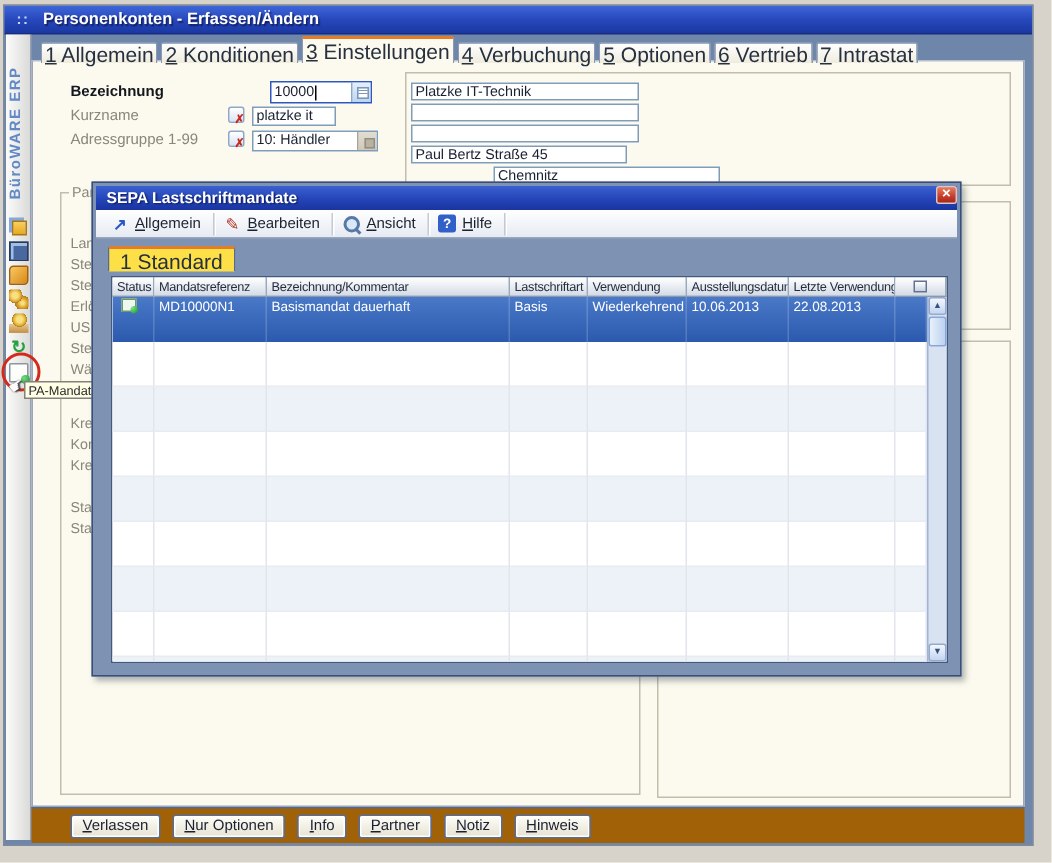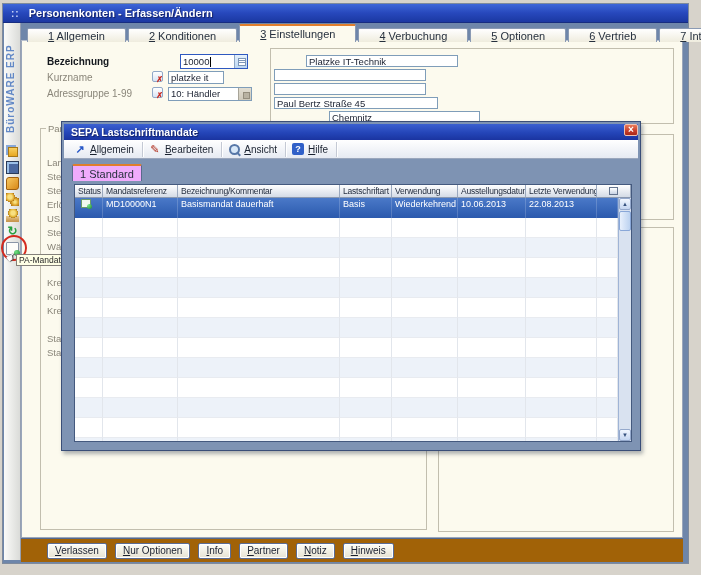--- a/index.html
+++ b/index.html
@@ -54,24 +54,24 @@
   }
   .hand-glyph { position:absolute; left:3px; top:247px; font-size:11px; color:#FFFFFF; text-shadow:0 0 1px #404040,1px 1px 1px #404040; transform:rotate(-35deg); z-index:21; }
   .strip-tooltip {
     position:absolute; left:13px; top:250px; width:47px; height:12px; z-index:21;
     background:#FFFFE6; border:1px solid #84807A; font-size:8.5px; line-height:10px;
     color:#2A2A2A; overflow:hidden; white-space:nowrap; padding-left:2px;
   }
   
   .tabstrip { position:absolute; left:24px; top:20px; height:18px; display:flex; align-items:flex-end; z-index:2; }
   .tab {
-    height:14px; padding:0 20px; margin-right:2px;
+    height:14px; padding:0 2px; margin-right:2px;
     background:linear-gradient(#FFFFFF,#EFECDE);
     border:1px solid #8A9AB4; border-bottom:none; border-radius:2px 2px 0 0;
-    display:flex; align-items:center; font-size:11px; color:#26303E; cursor:default;
+    display:flex; align-items:center; font-size:14px; color:#26303E; cursor:default;
   }
   .tab .lbl { display:block; white-space:nowrap; }
   .tab .lbl::first-letter { text-decoration:underline; }
   .tab.active {
     height:18px; background:#FCFAEE; border-top:2px solid #E07E2C; position:relative; z-index:3;
   }
   
   .client {
     position:absolute; left:18px; top:36px; width:662px; height:498px;
     background:#FCFAEE; border:1px solid #9AA6BA; border-top:1px solid #B8C0CE;
@@ -140,38 +140,38 @@
   .m-menu-item .lbl::first-letter { text-decoration:underline; }
   .mi { width:12px; height:12px; display:flex; align-items:center; justify-content:center; font-size:11px; }
   .mi-arrow-icon { color:#2858C8; font-weight:bold; }
   .mi-edit-icon  { color:#B03020; }
   .mi-view-icon  { position:relative; }
   .mi-view-icon::before { content:""; width:7px; height:7px; border:2px solid #5878A8; border-radius:50%; background:#D8E8F8; }
   .mi-view-icon::after { content:""; position:absolute; width:5px; height:2px; background:#5878A8; transform:rotate(45deg); right:-1px; bottom:0; }
   .mi-help-icon { background:#3060C8; border-radius:2px; color:#fff; font-size:9px; font-weight:bold; }
   .m-tab {
     position:absolute; left:10px; top:42px; height:17px; padding:0 7px;
-    background:#f0abfc; border:1px solid #5A6A8C; border-bottom:none; border-top:2px solid #E07E2C;
-    border-radius:2px 2px 0 0; display:flex; align-items:center; font-size:11px; color:#26303E;
+    background:#fde047; border:1px solid #5A6A8C; border-bottom:none; border-top:2px solid #E07E2C;
+    border-radius:2px 2px 0 0; display:flex; align-items:center; font-size:14px; color:#26303E;
   }
   .m-table {
     position:absolute; left:12px; top:62px; width:558px; height:258px;
     background:#FFFFFF; border:1px solid #44597E;
   }
   .t-header { display:grid; grid-template-columns:28px 75px 162px 52px 66px 68px 71px 1fr; height:13px; }
   .t-hcell {
     background:linear-gradient(#FFFFFF,#D4DBE6);
     border-right:1px solid #9AA8BE; border-bottom:1px solid #8A98B0;
     font-size:8.5px; letter-spacing:-0.2px; color:#242E40; line-height:12px; padding-left:3px;
     overflow:hidden; white-space:nowrap;
   }
   .t-hcell.iconcell { display:flex; align-items:center; justify-content:center; padding:0; }
   .hdr-ic { width:9px; height:8px; background:linear-gradient(#FFFFFF,#C8D2E4); border:1px solid #64748E; }
   .t-body { position:absolute; left:0; top:13px; right:13px; bottom:0; overflow:hidden; background:#fff; }
-  .t-row { display:grid; grid-template-columns:28px 75px 162px 52px 66px 68px 71px 1fr; height:20px; }
+  .t-row { display:grid; grid-template-columns:28px 75px 162px 52px 66px 68px 71px 1fr; height:30px; }
   .t-row.sel { background:linear-gradient(#4A79C8,#2B59AD); color:#FFFFFF; }
   .t-cell { font-size:9px; line-height:12px; padding-left:3px; overflow:hidden; white-space:nowrap; border-right:1px solid rgba(130,146,170,.25); }
   .t-row.sel .t-cell { border-right:1px solid rgba(255,255,255,.18); }
   .t-row.empty:nth-child(odd) { background:#EDF2F9; }
   .t-row.empty .t-cell { border-right:1px solid #E2E6EC; border-bottom:1px solid #E8EBF0; }
   .status-ic { width:10px; height:9px; margin:1px 0 0 3px; background:#EFF8EF; border:1px solid #6A9A6A; position:relative; }
   .status-ic::after { content:""; position:absolute; right:-2px; bottom:-2px; width:5px; height:5px; background:radial-gradient(circle at 1px 1px,#80E890,#1E8830); border-radius:50%; }
   .t-scroll { position:absolute; right:0; top:13px; bottom:0; width:13px; background:#D9E2F0; border-left:1px solid #9FB4D6; }
   .sc-btn { position:absolute; left:0; width:12px; height:12px; background:linear-gradient(#F2F7FF,#C4D5F0); border:1px solid #95A9CC; border-radius:2px; font-size:6px; color:#35517E; text-align:center; line-height:11px; }
   .sc-up { top:0; }
@@ -247,24 +247,24 @@
       <span class="val">10000</span>
         <span class="caret"></span>
       <span class="spin-btn"></span>
     </div>
     <div class="tfield" style="left:146px;top:30px;width:56px;height:13px;">platzke it</div>
     <div class="tfield" style="left:146px;top:46px;width:84px;height:14px;padding-right:14px;">
       <span>10: Händler</span>
       <span class="dd-btn"></span>
     </div>
 
-    <div class="tfield" style="left:252px;top:14px;width:152px;height:12px;margin-left:32px;">Platzke IT-Technik</div>
+    <div class="tfield" style="left:252px;top:14px;width:152px;height:12px;">Platzke IT-Technik</div>
     <div class="tfield" style="left:252px;top:28px;width:152px;height:12px;"></div>
     <div class="tfield" style="left:252px;top:42px;width:152px;height:12px;"></div>
-    <div class="tfield" style="left:252px;top:56px;width:164px;height:12px;">Paul Bertz Straße 45</div>
+    <div class="tfield" style="left:252px;top:56px;width:144px;height:12px;">Paul Bertz Straße 45</div>
     <div class="tfield" style="left:252px;top:85px;width:48px;height:12px;">09221</div>
     <div class="tfield" style="left:307px;top:70px;width:151px;height:16px;">Chemnitz</div>
 
     <div id="left-labels">
         <div class="trunc-label" style="top: 116px;">Lan</div>
         <div class="trunc-label" style="top: 130px;">Ste</div>
         <div class="trunc-label" style="top: 144px;">Ste</div>
         <div class="trunc-label" style="top: 158px;">Erlö</div>
         <div class="trunc-label" style="top: 172px;">US</div>
         <div class="trunc-label" style="top: 186px;">Ste</div>

